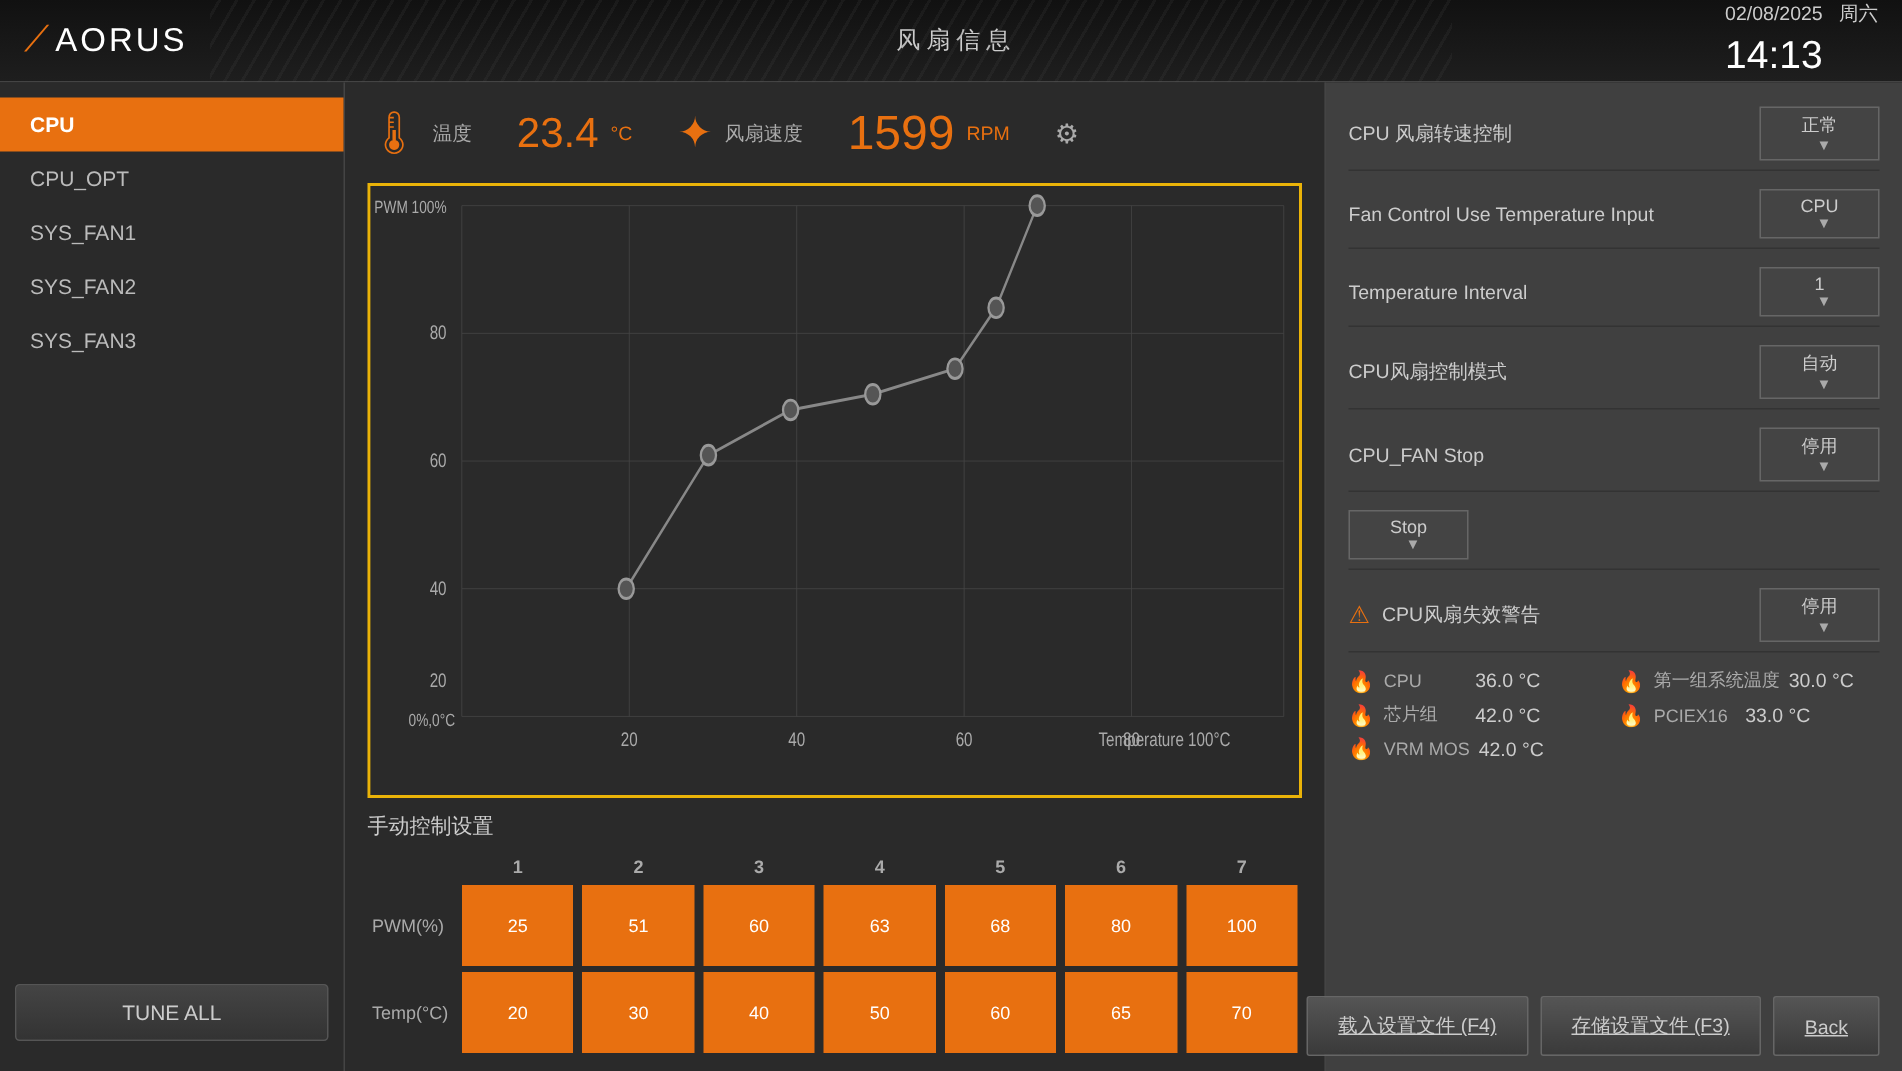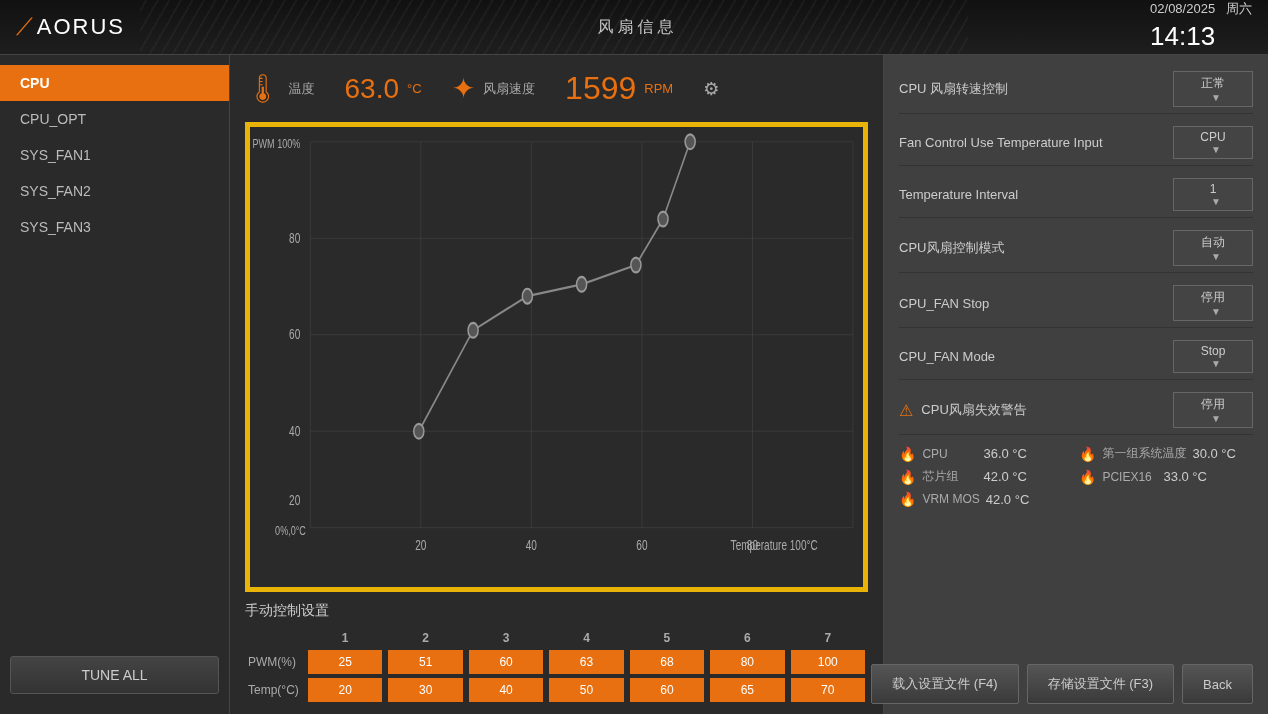--- a/index.html
+++ b/index.html
@@ -166,21 +166,21 @@
       font-size: 18px;
       color: #aaa;
       cursor: pointer;
     }
 
     
     .chart-container {
       flex: 1;
       position: relative;
       background: #2a2a2a;
-      border: 5px solid #eab308;
+      border: 2px solid #eab308;
       margin-bottom: 10px;
     }
     .chart-svg {
       width: 100%;
       height: 100%;
     }
 
     
     .manual-controls {
       background: #2a2a2a;
@@ -208,21 +208,21 @@
       font-size: 12px;
       color: #aaa;
       white-space: nowrap;
       width: 60px;
     }
     .ctrl-cell {
       background: #e87010;
       color: white;
       font-size: 12px;
       text-align: center;
-      padding: 5px 2px;
+      padding: 20px 2px;
       min-width: 55px;
     }
 
     
     .right-panel {
       width: 385px;
       background: #404040;
       padding: 10px 15px;
       display: flex;
       flex-direction: column;
@@ -301,20 +301,21 @@
       font-size: 13px;
       color: #ccc;
     }
 
     
     .bottom-buttons {
       margin-top: auto;
       display: flex;
       gap: 8px;
       justify-content: flex-end;
+      text-decoration: underline;
     }
     .action-btn {
       padding: 10px 20px;
       background: linear-gradient(180deg, #555 0%, #3a3a3a 100%);
       border: 1px solid #666;
       color: #ccc;
       font-size: 13px;
       cursor: pointer;
       border-radius: 2px;
       white-space: nowrap;
@@ -354,21 +355,21 @@
   </div>
 
   <div class="center-panel">
 
     <div class="stats-row">
       <div class="stat-item">
         <span class="stat-icon">🌡</span>
         <span class="stat-label">温度</span>
       </div>
       <div class="stat-item">
-        <span class="stat-value">63.0</span>
+        <span class="stat-value">23.4</span>
         <span class="stat-unit">°C</span>
       </div>
       <div class="stat-item">
         <span class="stat-icon">✦</span>
         <span class="stat-label">风扇速度</span>
       </div>
       <div class="stat-item">
         <span class="stat-value-rpm">1599</span>
         <span class="stat-unit">RPM</span>
       </div>
@@ -519,21 +520,20 @@
       </div>
     </div>
     <div class="right-row">
       <span class="right-row-label">CPU_FAN Stop</span>
       <div class="right-dropdown">
         <span>停用</span>
         <span class="dd-arrow">▼</span>
       </div>
     </div>
     <div class="right-row">
-      <span class="right-row-label">CPU_FAN Mode</span>
       <div class="right-dropdown">
         <span>Stop</span>
         <span class="dd-arrow">▼</span>
       </div>
     </div>
 
     <div class="warning-row">
       <span class="warning-icon">⚠</span>
       <span class="warning-label">CPU风扇失效警告</span>
       <div class="right-dropdown">

